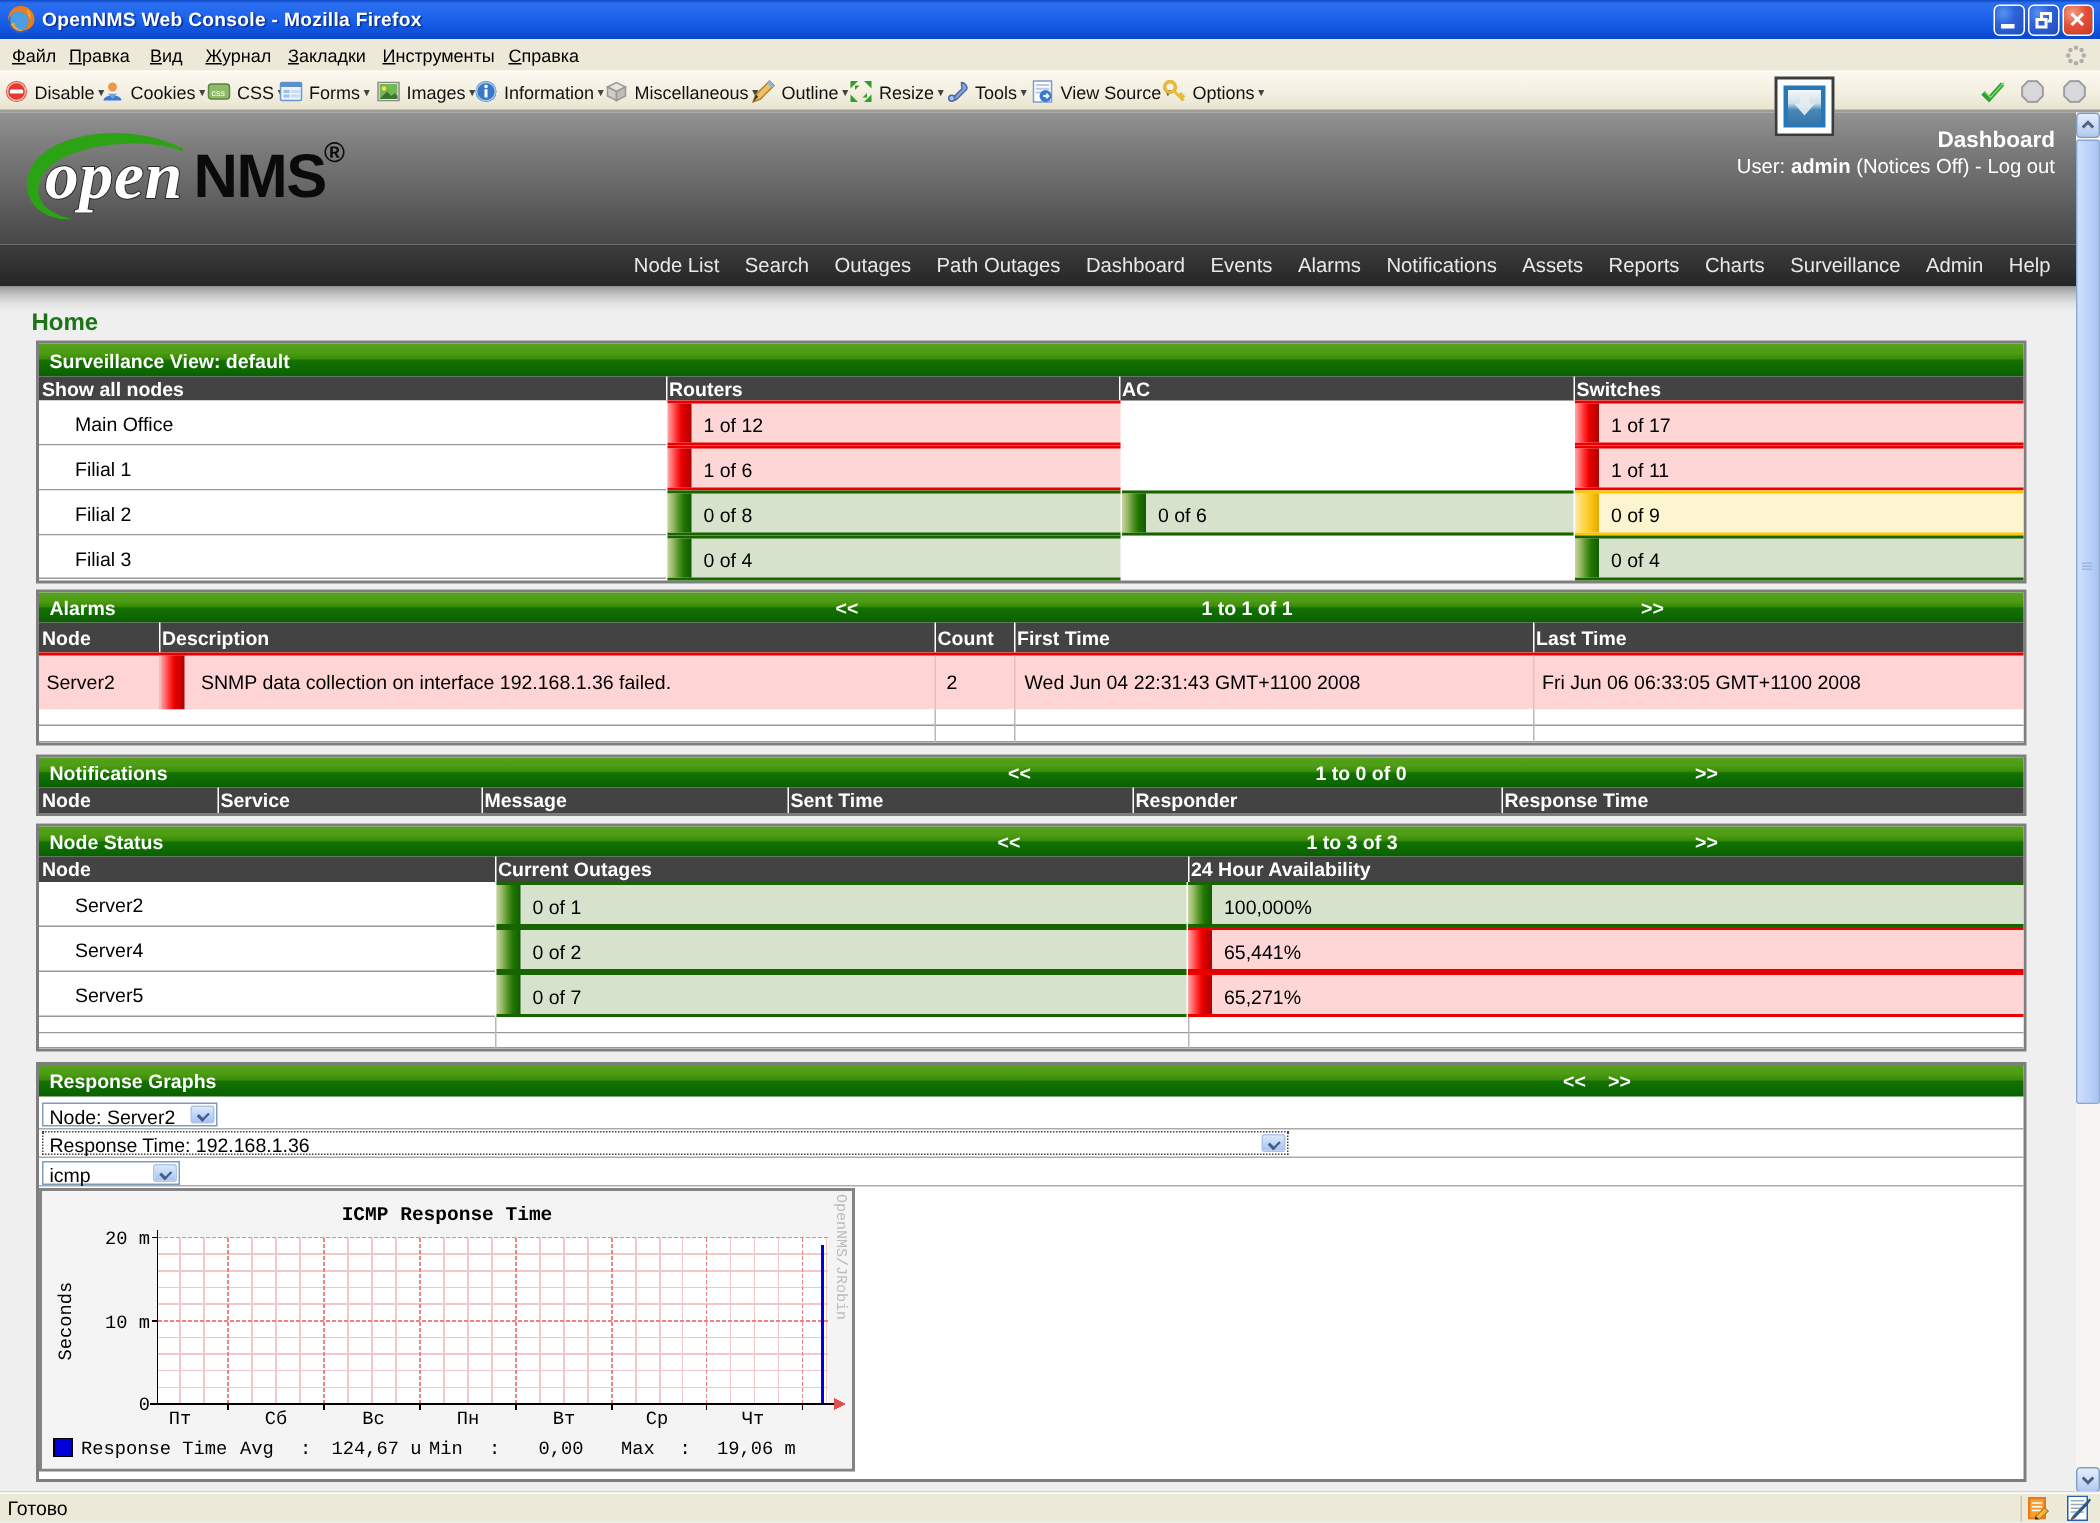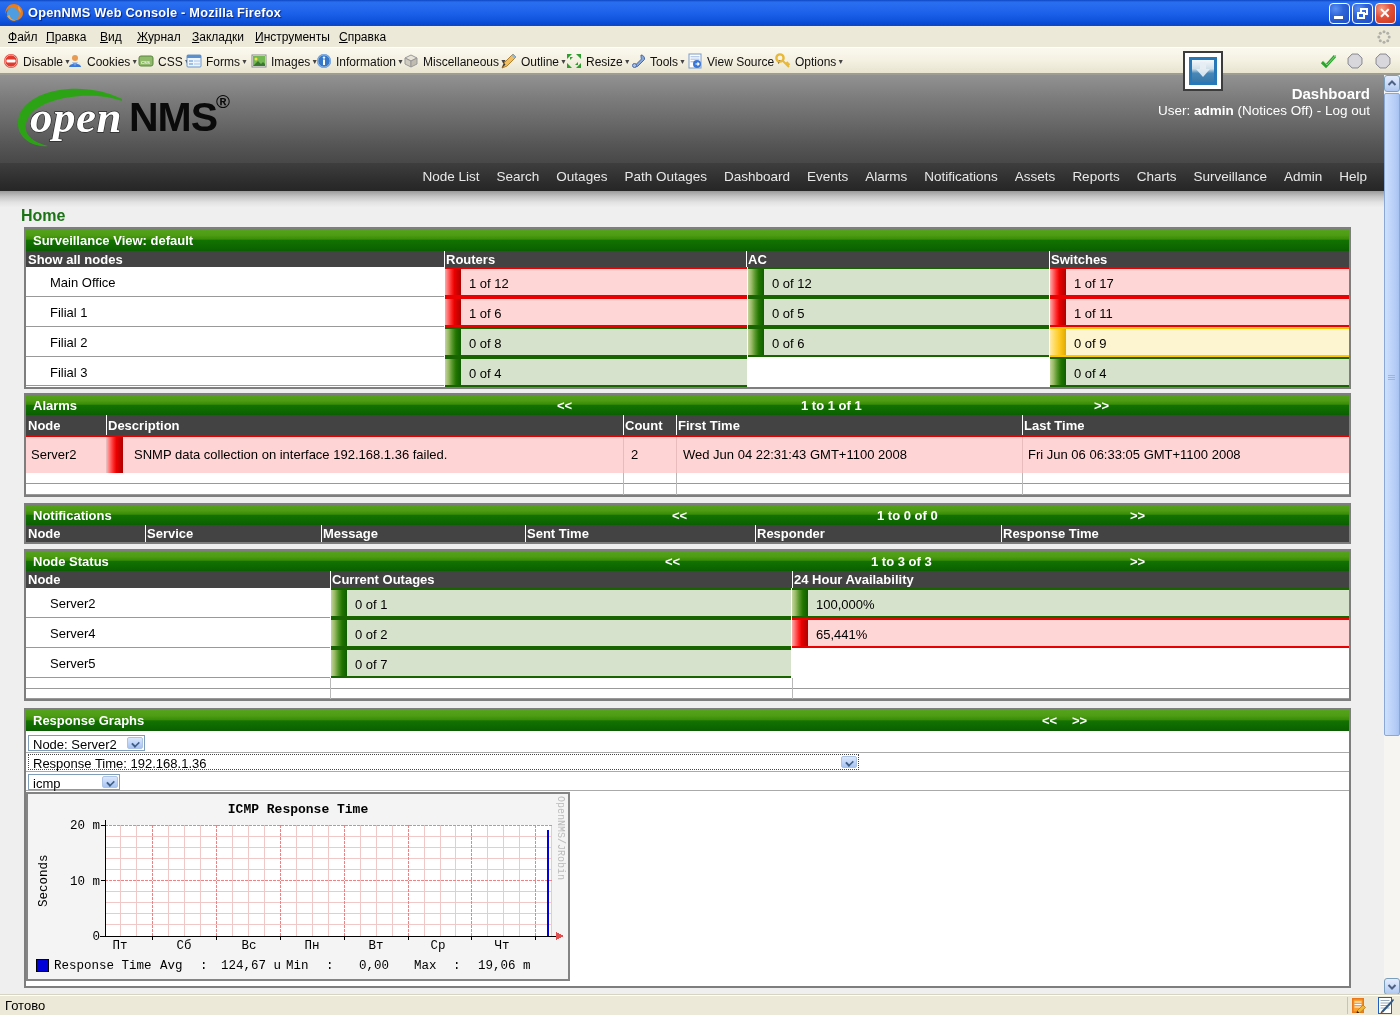--- a/index.html
+++ b/index.html
@@ -216,28 +216,20 @@
         <span>1 of 6</span>
       </div>
   <div class="ccell grn" style="left:419px;top:98px;width:302px;height:30px">
         <div class="bar"></div>
         <span>0 of 8</span>
       </div>
   <div class="ccell grn" style="left:419px;top:128px;width:302px;height:30px">
         <div class="bar"></div>
         <span>0 of 4</span>
       </div>
-  <div class="ccell grn" style="left:722px;top:38px;width:301px;height:30px">
-        <div class="bar"></div>
-        <span>0 of 12</span>
-      </div>
-  <div class="ccell grn" style="left:722px;top:68px;width:301px;height:30px">
-        <div class="bar"></div>
-        <span>0 of 5</span>
-      </div>
   <div class="ccell grn" style="left:722px;top:98px;width:301px;height:30px">
         <div class="bar"></div>
         <span>0 of 6</span>
       </div>
   <div class="ccell red" style="left:1024px;top:38px;width:299px;height:30px">
         <div class="bar"></div>
         <span>1 of 17</span>
       </div>
   <div class="ccell red" style="left:1024px;top:68px;width:299px;height:30px">
         <div class="bar"></div>
@@ -347,20 +339,24 @@
         <div class="bar"></div>
         <span>0 of 7</span>
       </div>
   <div class="ccell grn" style="left:766px;top:37px;width:557px;height:30px">
         <div class="bar"></div>
         <span>100,000%</span>
       </div>
   <div class="ccell red" style="left:766px;top:67px;width:557px;height:30px">
         <div class="bar"></div>
         <span>65,441%</span>
+      </div>
+  <div class="ccell red" style="left:766px;top:97px;width:557px;height:30px">
+        <div class="bar"></div>
+        <span>65,271%</span>
       </div>
   <div class="erow" style="left:0;top:127px;width:1323px;height:11px"></div>
   <div class="erow" style="left:0;top:138px;width:1323px;height:10px"></div>
   <div class="vln" style="left:304px;top:127px;height:21px"></div>
   <div class="vln" style="left:766px;top:127px;height:21px"></div>
 </div>
 
 <div class="panel" style="top:708px;height:280px;">
   <div class="gbar" style="top:0;height:21px;">
         <span style="left:7px;">Response Graphs</span>

